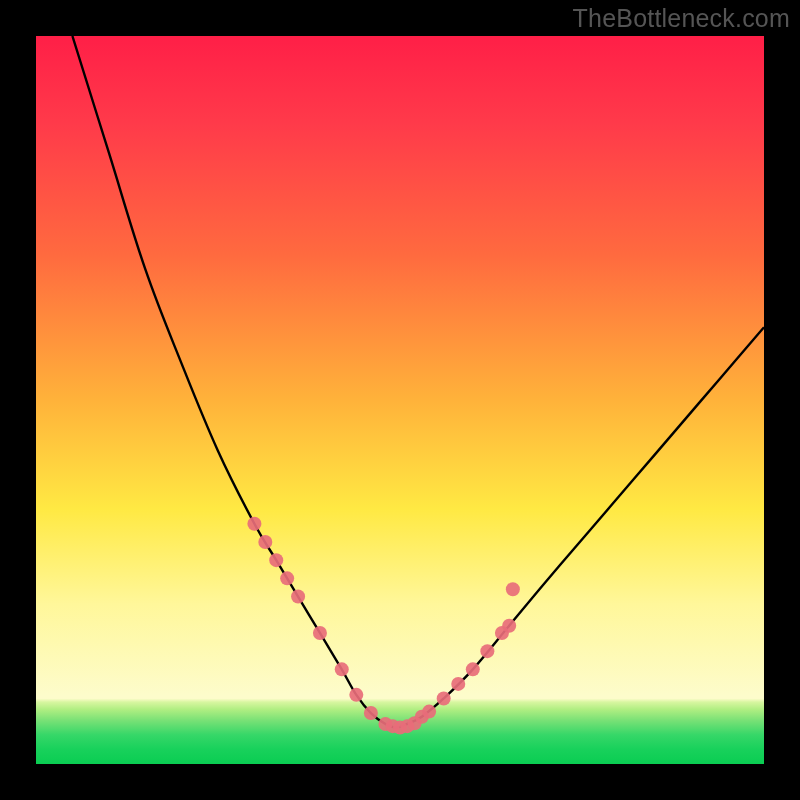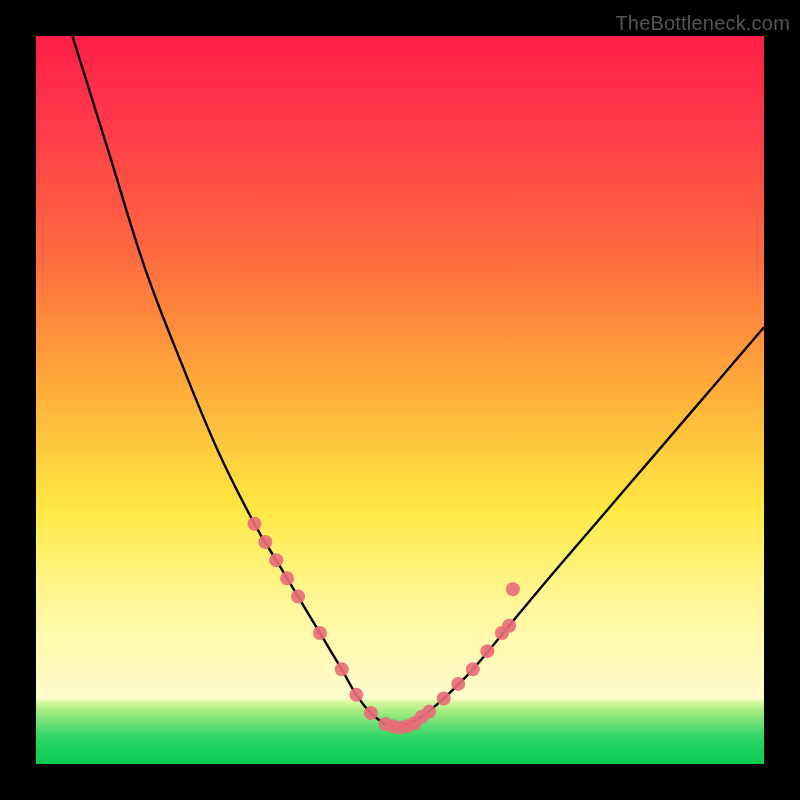--- a/index.html
+++ b/index.html
@@ -37,24 +37,24 @@
       #d7f6a0 91.5%,
       #b0ee82 92.5%,
       #79e176 94%,
       #36d768 96%,
       #18d15b 98%,
       #0acd52 100%
     );
   }
   .watermark {
     position: absolute;
-    top: 12px;
+    top: 4px;
     right: 10px;
     color: #555;
-    font-size: 20px;
+    font-size: 25px;
     font-weight: 500;
     letter-spacing: 0.2px;
     z-index: 5;
   }
   svg.curve {
     position: absolute;
     left: 0;
     top: 0;
     width: 728px;
     height: 728px;

